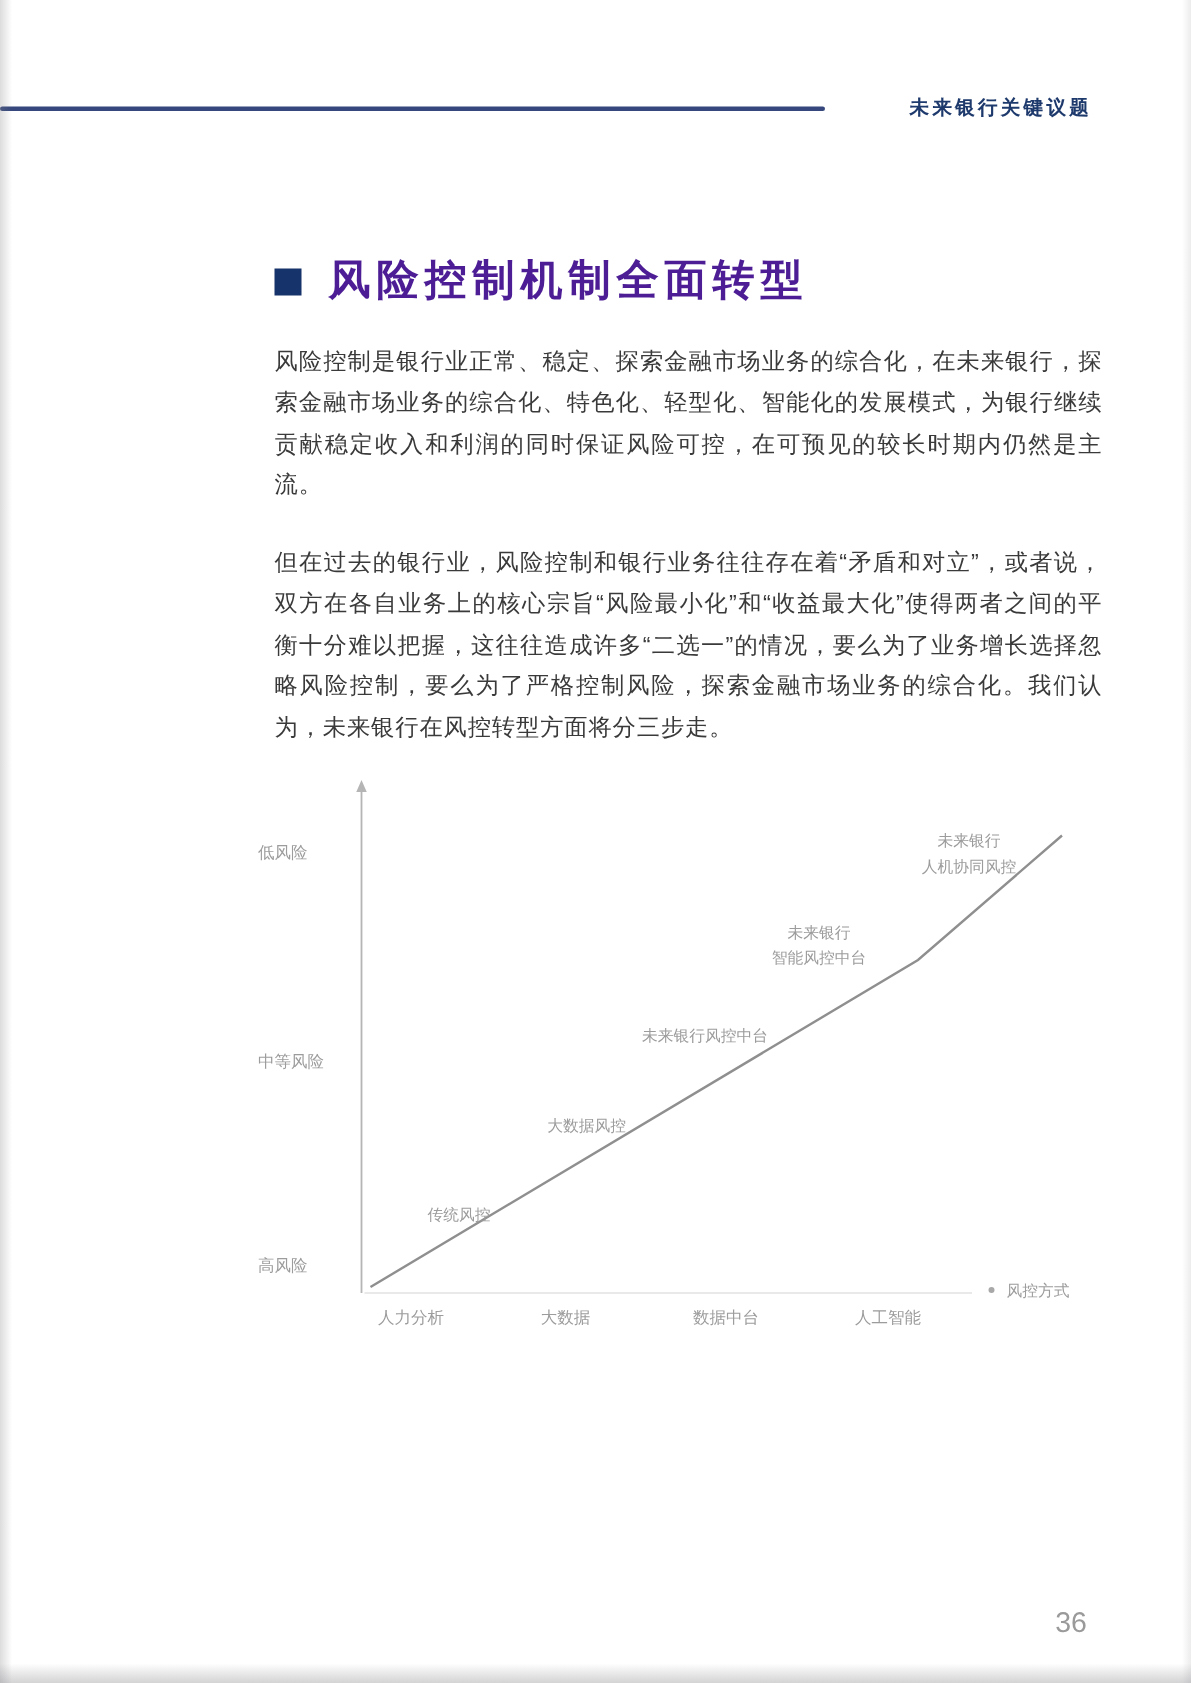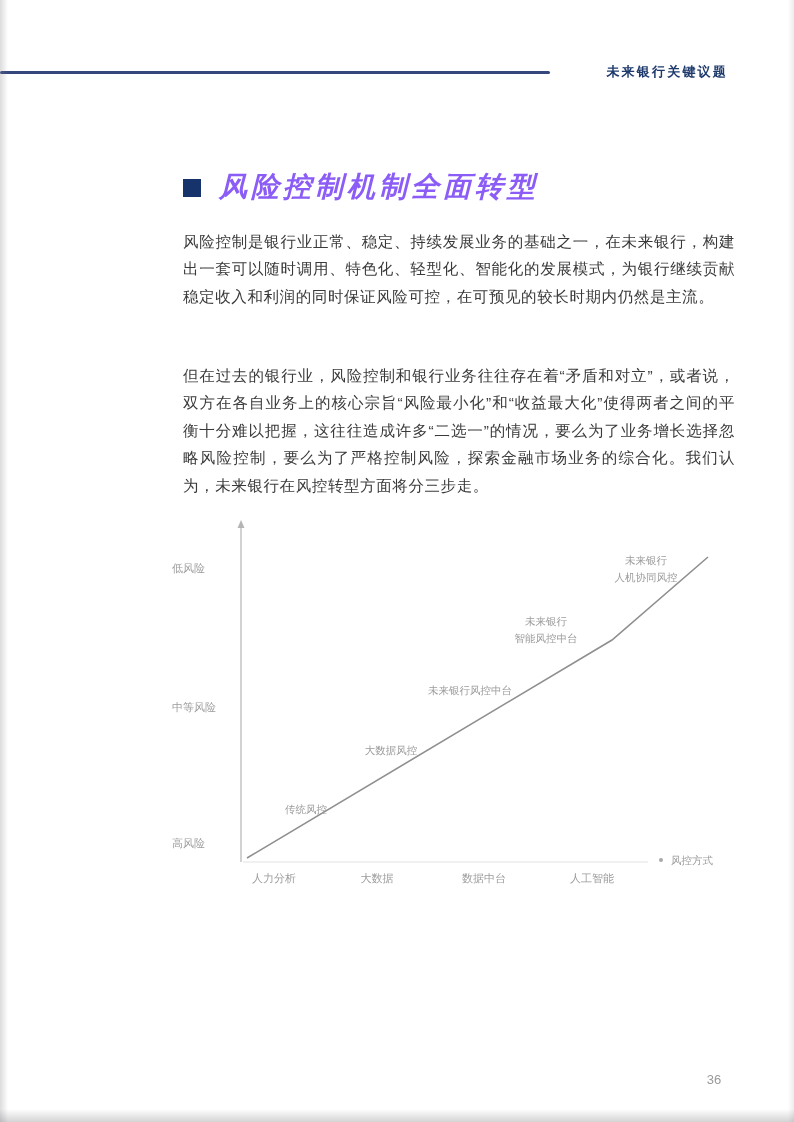--- a/index.html
+++ b/index.html
@@ -30,58 +30,58 @@
 
   .section-title-row{
     position:absolute;left:183px;top:168px;width:560px;
     display:flex;align-items:center;
   }
   .title-square{
     width:18px;height:18px;background:#16336b;display:inline-block;
     margin-right:18px;flex:0 0 auto;margin-top:2px;
   }
   .section-title-row h1{
-    margin:0;font-size:28px;font-weight:bold;color:#8b5cf6;
-    letter-spacing:4px;white-space:nowrap;font-style:italic;
+    margin:0;font-size:28px;font-weight:bold;color:#4c1d95;
+    letter-spacing:4px;white-space:nowrap;
   }
 
   .body-para{
     position:absolute;left:183px;width:552px;margin:0;
     font-size:15.5px;line-height:27.4px;color:#3a3a3a;
     text-align:justify;letter-spacing:0.6px;
   }
   .p1{top:228px;}
   .p2{top:362px;}
   .p3{top:930px;}
 
   .chart{position:absolute;left:160px;top:515px;}
   .chart text{fill:#9c9c9c;font-family:"Liberation Sans", sans-serif;}
   .chart .tick{font-size:11px;}
   .chart .ann{font-size:10.5px;}
   .chart .legend-text{font-size:10.5px;}
 
   .page-number{
     position:absolute;left:696px;top:1072px;width:36px;
-    text-align:center;font-size:13px;color:#9a9a9a;
+    text-align:center;font-size:19px;color:#9a9a9a;
   }
 </style>
 </head>
 <body>
 
 <div class="page">
 
   <div class="header-rule"></div>
   <div class="header-title">未来银行关键议题</div>
 
   <div class="section-title-row">
     <span class="title-square"></span>
     <h1>风险控制机制全面转型</h1>
   </div>
 
-  <p class="body-para p1">风险控制是银行业正常、稳定、持续发展业务的基础之一，在未来银行，构建出一套可以随时调用、特色化、轻型化、智能化的发展模式，为银行继续贡献稳定收入和利润的同时保证风险可控，在可预见的较长时期内仍然是主流。</p>
+  <p class="body-para p1">风险控制是银行业正常、稳定、探索金融市场业务的综合化，在未来银行，探索金融市场业务的综合化、特色化、轻型化、智能化的发展模式，为银行继续贡献稳定收入和利润的同时保证风险可控，在可预见的较长时期内仍然是主流。</p>
   <p class="body-para p2">但在过去的银行业，风险控制和银行业务往往存在着“矛盾和对立”，或者说，双方在各自业务上的核心宗旨“风险最小化”和“收益最大化”使得两者之间的平衡十分难以把握，这往往造成许多“二选一”的情况，要么为了业务增长选择忽略风险控制，要么为了严格控制风险，探索金融市场业务的综合化。我们认为，未来银行在风控转型方面将分三步走。</p>
 
   <svg class="chart" width="580" height="380" viewBox="0 0 580 380" xmlns="http://www.w3.org/2000/svg">
 
     <polygon points="81,5 77.5,13 84.5,13" fill="#b5b5b5"></polygon>
     <line x1="81" y1="10" x2="81" y2="347" stroke="#b5b5b5" stroke-width="1.2"></line>
 
     <line x1="83" y1="347" x2="488" y2="347" stroke="#e2e2e2" stroke-width="1"></line>
 
     <polyline points="87,343 452,125 548,42" fill="none" stroke="#8f8f8f" stroke-width="1.6"></polyline>

